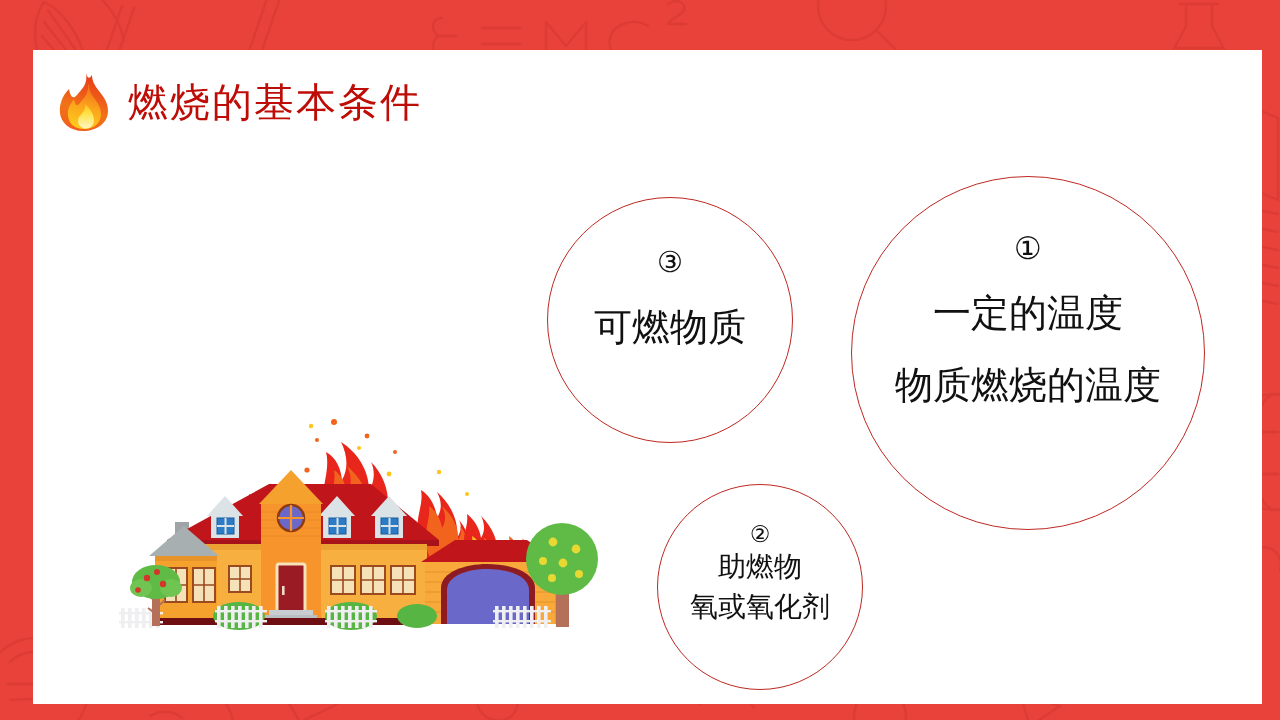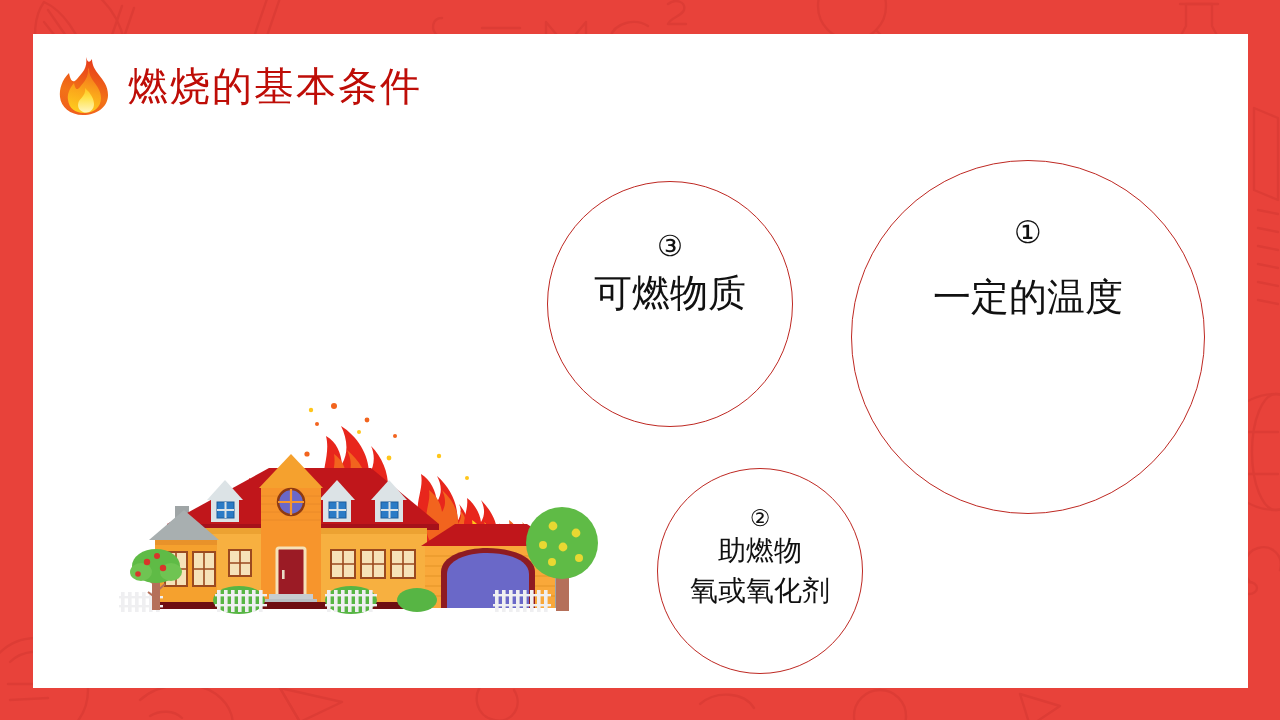--- a/index.html
+++ b/index.html
@@ -25,24 +25,25 @@
   .bg-doodles {
     position: absolute;
     inset: 0;
     opacity: 0.30;
   }
 
   
   .card {
     position: absolute;
     left: 33px;
-    top: 34px;
+    top: 50px;
     width: 1215px;
     height: 654px;
     background: #ffffff;
+    padding-left: 14px;
   }
 
   
   .title-row {
     position: absolute;
     left: 25px;
     top: 22px;
     display: flex;
     align-items: center;
     gap: 18px;
@@ -96,21 +97,21 @@
 
   
   #circle-3 {
     left: 514px;
     top: 147px;
     width: 246px;
     height: 246px;
     padding-top: 48px;
   }
   #circle-3 .num { font-size: 29px; line-height: 1.15; }
-  #circle-3 .line { font-size: 38px; line-height: 1.3; margin-top: 6px; }
+  #circle-3 .line { font-size: 38px; line-height: 1.3; margin-top: 24px; }
 
   
   #circle-2 {
     left: 624px;
     top: 434px;
     width: 206px;
     height: 206px;
     padding-top: 36px;
   }
   #circle-2 .num { font-size: 23px; line-height: 1.15; }
@@ -414,20 +415,21 @@
           <circle cx="444" cy="219" r="4.4"></circle>
           <circle cx="460" cy="230" r="4"></circle>
           <circle cx="433" cy="234" r="4"></circle>
         </g>
       </g>
     </svg>
 
     <div class="circle" id="circle-1">
       <span class="num">①</span>
       <span class="line">一定的温度</span>
+      <span class="line">物质燃烧的温度</span>
     </div>
 
     <div class="circle" id="circle-3">
       <span class="num">③</span>
       <span class="line">可燃物质</span>
     </div>
 
     <div class="circle" id="circle-2">
       <span class="num">②</span>
       <span class="line">助燃物</span>

